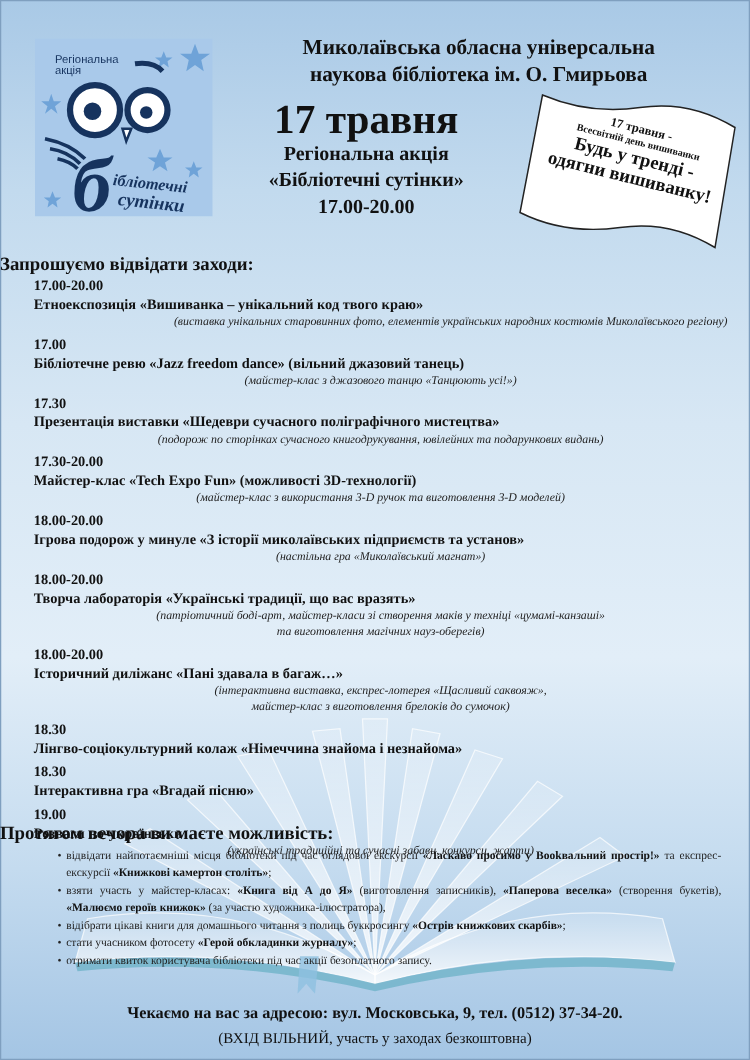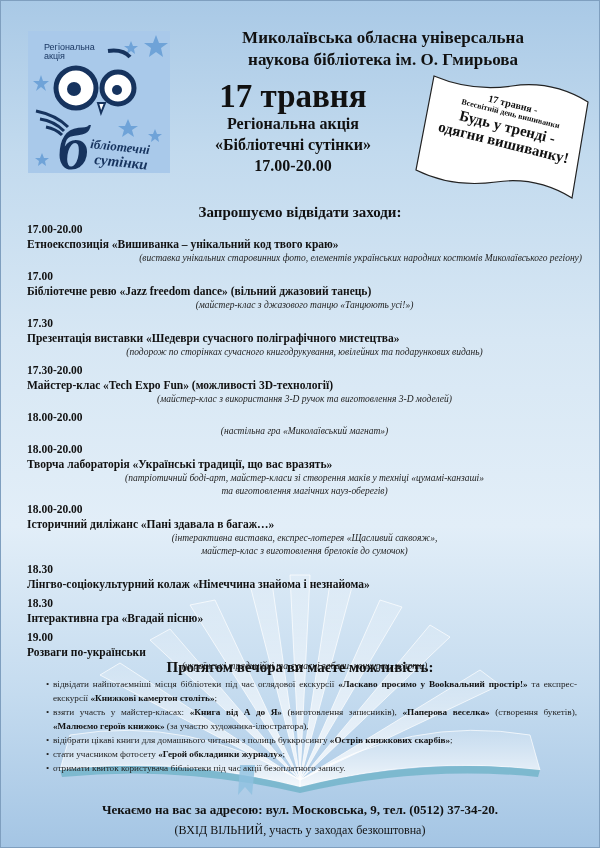--- a/index.html
+++ b/index.html
@@ -22,21 +22,21 @@
     .action { position: absolute; left: 178px; top: 113px; width: 230px; text-align: center; font-weight: bold; font-size: 16px; line-height: 21px; }
 
     
     .banner { position: absolute; left: 412px; top: 72px; width: 180px; height: 130px; }
     .banner-text { position: absolute; left: 428px; top: 98px; width: 160px; text-align: center; transform: rotate(14deg); font-weight: bold; }
     .banner-text .l1 { font-size: 10px; line-height: 11px; }
     .banner-text .l2 { font-size: 8px; line-height: 10px; }
     .banner-text .l3 { font-size: 15px; line-height: 16px; }
 
     
-    .section-title { position: absolute; left: 0; width: 600px; text-align: center; font-weight: bold; font-size: 15px; }
+    .section-title { position: absolute; left: 0; width: 600px; font-weight: bold; font-size: 15px; }
     .events { position: absolute; left: 27px; top: 222px; width: 555px; }
     .ev { margin-bottom: 4px; }
     .ev .time { font-weight: bold; font-size: 11.5px; line-height: 15px; }
     .ev .title { font-weight: bold; font-size: 11.5px; line-height: 15px; }
     .ev .desc { font-style: italic; font-size: 9.5px; line-height: 13px; text-align: center; color: #222; }
     .ev .desc.right { text-align: right; padding-right: 0; }
 
     
     .book { position: absolute; left: 40px; top: 565px; width: 520px; height: 230px; }
 
@@ -143,20 +143,21 @@
       <div class="title">Презентація виставки «Шедеври сучасного поліграфічного мистецтва»</div>
       <div class="desc">(подорож по сторінках  сучасного книгодрукування, ювілейних та подарункових видань)</div>
     </div>
     <div class="ev">
       <div class="time">17.30-20.00</div>
       <div class="title">Майстер-клас «Tech Expo Fun» (можливості 3D-технології)</div>
       <div class="desc">(майстер-клас з використання 3-D ручок та виготовлення 3-D моделей)</div>
     </div>
     <div class="ev">
       <div class="time">18.00-20.00</div>
+      <div class="title">Ігрова подорож у минуле «З історії миколаївських підприємств та установ»</div>
       <div class="desc">(настільна гра «Миколаївський магнат»)</div>
     </div>
     <div class="ev">
       <div class="time">18.00-20.00</div>
       <div class="title">Творча лабораторія «Українські традиції, що вас вразять»</div>
       <div class="desc">(патріотичний боді-арт, майстер-класи зі створення маків у техніці «цумамі-канзаші»</div>
       <div class="desc">та виготовлення магічних науз-оберегів)</div>
     </div>
     <div class="ev">
       <div class="time">18.00-20.00</div>

